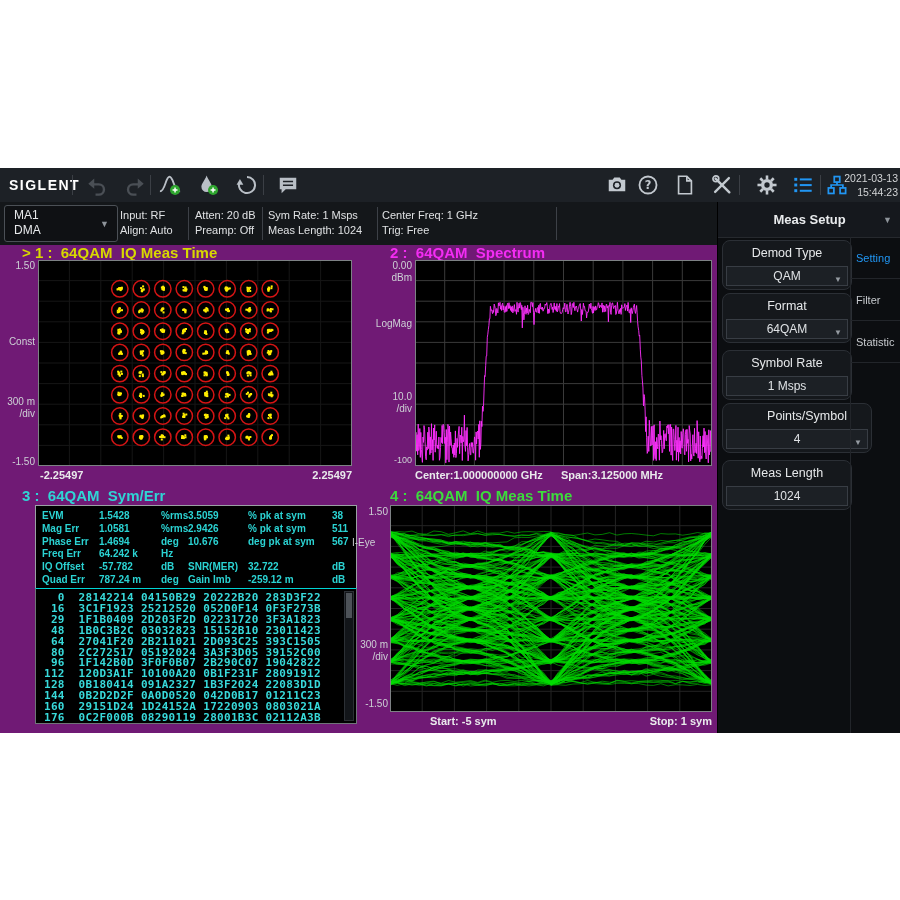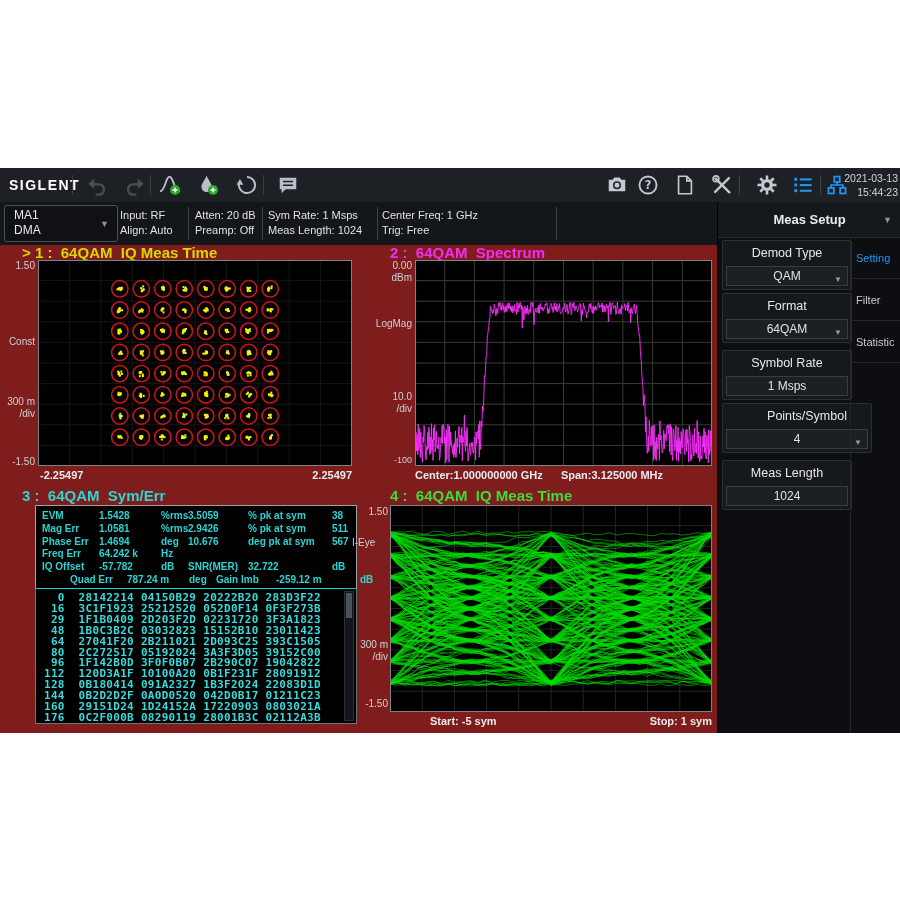--- a/index.html
+++ b/index.html
@@ -1,17 +1,17 @@
 <!DOCTYPE html>
 <html><head>
 <meta charset="utf-8">
 <style>
   html,body{margin:0;padding:0}
   body{width:900px;height:900px;background:#ffffff;font-family:"Liberation Sans",sans-serif;position:relative;overflow:hidden}
-  .device{position:absolute;left:0;top:168px;width:735px;height:565px;background:#7f1d1d}
+  .device{position:absolute;left:0;top:168px;width:735px;height:565px;background:#701a75}
   
   .toolbar{position:absolute;left:0;top:0;width:900px;height:34px;background:#1d2126}
   .logo{position:absolute;left:9px;top:0;line-height:34px;font-size:14px;font-weight:700;letter-spacing:1.5px;color:#fff}
   .tbsep{position:absolute;top:7px;width:1px;height:20px;background:#3b3f45}
   .tbi{position:absolute;top:6px;width:22px;height:22px}
   .tbi svg{width:22px;height:22px}
   .datetime{position:absolute;right:2px;top:3px;width:72px;text-align:right;font-size:10.5px;line-height:14px;color:#d2d4d6}
   
   .statusbar{position:absolute;left:0;top:34px;width:717px;height:43px;background:#14171a}
   .modebox{position:absolute;left:4px;top:3px;width:112px;height:35px;background:#0f1114;border:1px solid #4b5056;border-radius:3px}
@@ -30,21 +30,21 @@
   .mrow{position:absolute;left:6px;right:2px;display:grid;grid-template-columns:57px 62px 27px 60px 84px auto;font-size:10px;font-weight:700;color:#2bd3d3;white-space:nowrap}
   .hexbox{position:absolute;left:35px;top:420px;width:320px;height:134px;border:1px solid #6f7478;border-top:1px solid #00d4d4;background:#000}
   .hrow{position:absolute;left:8px;font-family:"DejaVu Sans Mono",monospace;font-size:11px;font-weight:700;letter-spacing:.3px;color:#38dadb;white-space:pre}
   .hscroll{position:absolute;right:2px;top:2px;bottom:2px;width:8px;background:#121519;border:1px solid #2c3035}
   .hthumb{position:absolute;left:1px;right:1px;top:1px;height:25px;background:#4d5258}
   
   .sidebar{position:absolute;left:717px;top:34px;width:183px;height:531px;background:#0c0e11;border-left:1px solid #000}
   .sb-head{position:absolute;left:0;top:0;width:183px;height:35px;background:#15181d;border-bottom:1px solid #26292e}
   .sb-head .t{display:block;text-align:center;line-height:35px;font-size:13px;font-weight:700;color:#e9ebed}
   .sb-head .ar{position:absolute;right:9px;top:13px;font-size:9px;color:#8e949a}
-  .ctl{position:absolute;left:4px;width:128px;height:48px;background:#15181c;border:1px solid #2b2f35;border-radius:2px}
+  .ctl{position:absolute;left:4px;width:128px;height:48px;background:#15181c;border:1px solid #2b2f35;border-radius:8px}
   .ctl-label{height:22px;line-height:25px;text-align:center;font-size:12.5px;color:#e6e8ea}
   .ctl-value{position:absolute;left:3px;right:3px;bottom:3px;height:18px;line-height:18px;background:#1c2025;border:1px solid #383d44;text-align:center;font-size:12px;color:#dfe2e5}
   .ctl-arrow{position:absolute;right:5px;top:4px;font-size:8px;color:#949aa1}
   .tabcol{position:absolute;left:132px;top:35px;bottom:0;width:50px;border-left:1px solid #22252a}
   .tab{height:41px;border-bottom:1px solid #22252a;font-size:11px;color:#c6c9cd;display:flex;align-items:center;padding-left:5px}
   .tab.active{color:#2196f3}
 </style>
 </head>
 <body>
 
@@ -895,21 +895,21 @@
           <span></span>
         </div>
         <div class="mrow" style="top: 55.2px;">
           <span>IQ Offset</span>
           <span>-57.782</span>
           <span>dB</span>
           <span>SNR(MER)</span>
           <span>32.722</span>
           <span>dB</span>
         </div>
-        <div class="mrow" style="top: 68px; margin-left: 28px;">
+        <div class="mrow" style="top: 68px;">
           <span>Quad Err</span>
           <span>787.24 m</span>
           <span>deg</span>
           <span>Gain Imb</span>
           <span>-259.12 m</span>
           <span>dB</span>
         </div>
       </div>
     <div class="hexbox" id="hexbox">
       <div class="hscroll">

